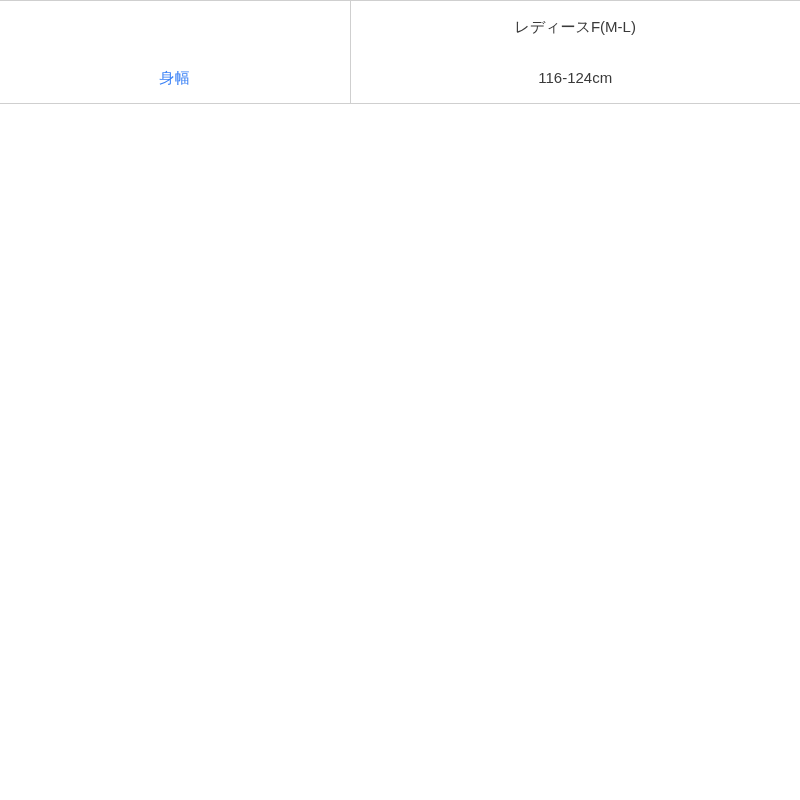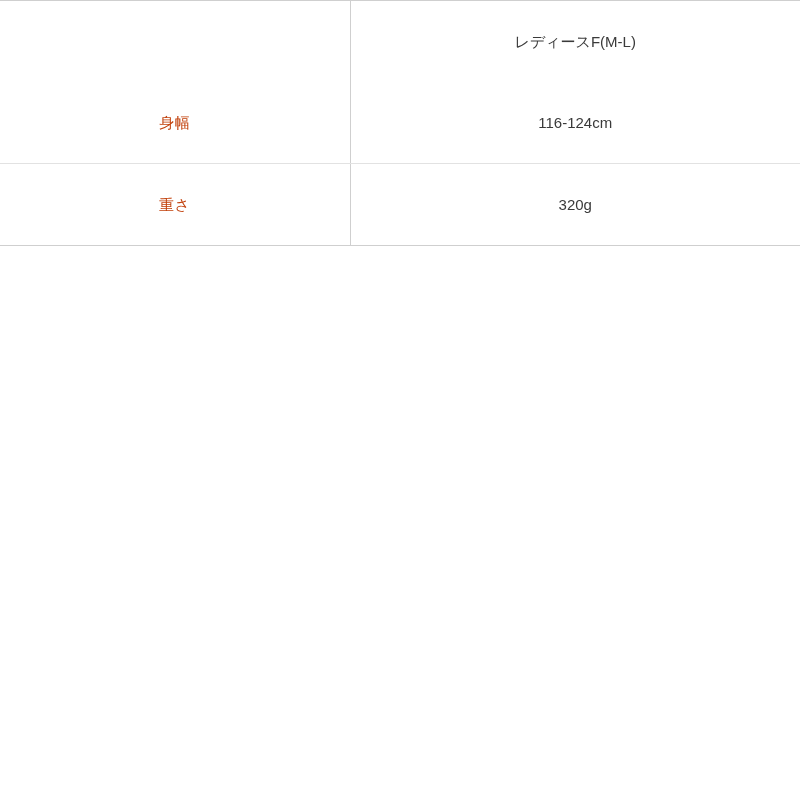--- a/index.html
+++ b/index.html
@@ -33,21 +33,21 @@
 
   table.size-table th,
   table.size-table td {
     border-right: 1px solid #cfcfcf;
     border-bottom: 1px solid #e2e2e2;
     text-align: center;
     vertical-align: middle;
     font-weight: normal;
     font-size: 15px;
     color: #3a3a3a;
-    padding: 16px;
+    padding: 1px;
   }
   table.size-table th:last-child,
   table.size-table td:last-child {
     border-right: none;
   }
   table.size-table tr:last-child th,
   table.size-table tr:last-child td {
     border-bottom: none;
   }
 
@@ -62,21 +62,21 @@
   thead tr th.corner-cell {
     border-right: 1px solid #cfcfcf;
   }
 
   tbody tr td,
   tbody tr th {
     height: 49px;
     line-height: 49px;
   }
   tbody th.row-label {
-    color: #c2410c;
+    color: #3b82f6;
     font-size: 15px;
     letter-spacing: 0.5px;
   }
   tbody td.row-value {
     color: #3a3a3a;
     font-size: 15px;
     text-align: center;
   }
   .blank-area {
     width: 800px;
@@ -98,22 +98,18 @@
       <tr>
         <th class="corner-cell"></th>
         <th class="size-col-header">レディースF(M-L)</th>
       </tr>
     </thead>
     <tbody>
       <tr>
         <th class="row-label">身幅</th>
         <td class="row-value">116-124cm</td>
       </tr>
-      <tr>
-        <th class="row-label">重さ</th>
-        <td class="row-value">320g</td>
-      </tr>
     </tbody>
   </table>
 
   <div class="blank-area"></div>
 
 </div>
 
 </body></html>

